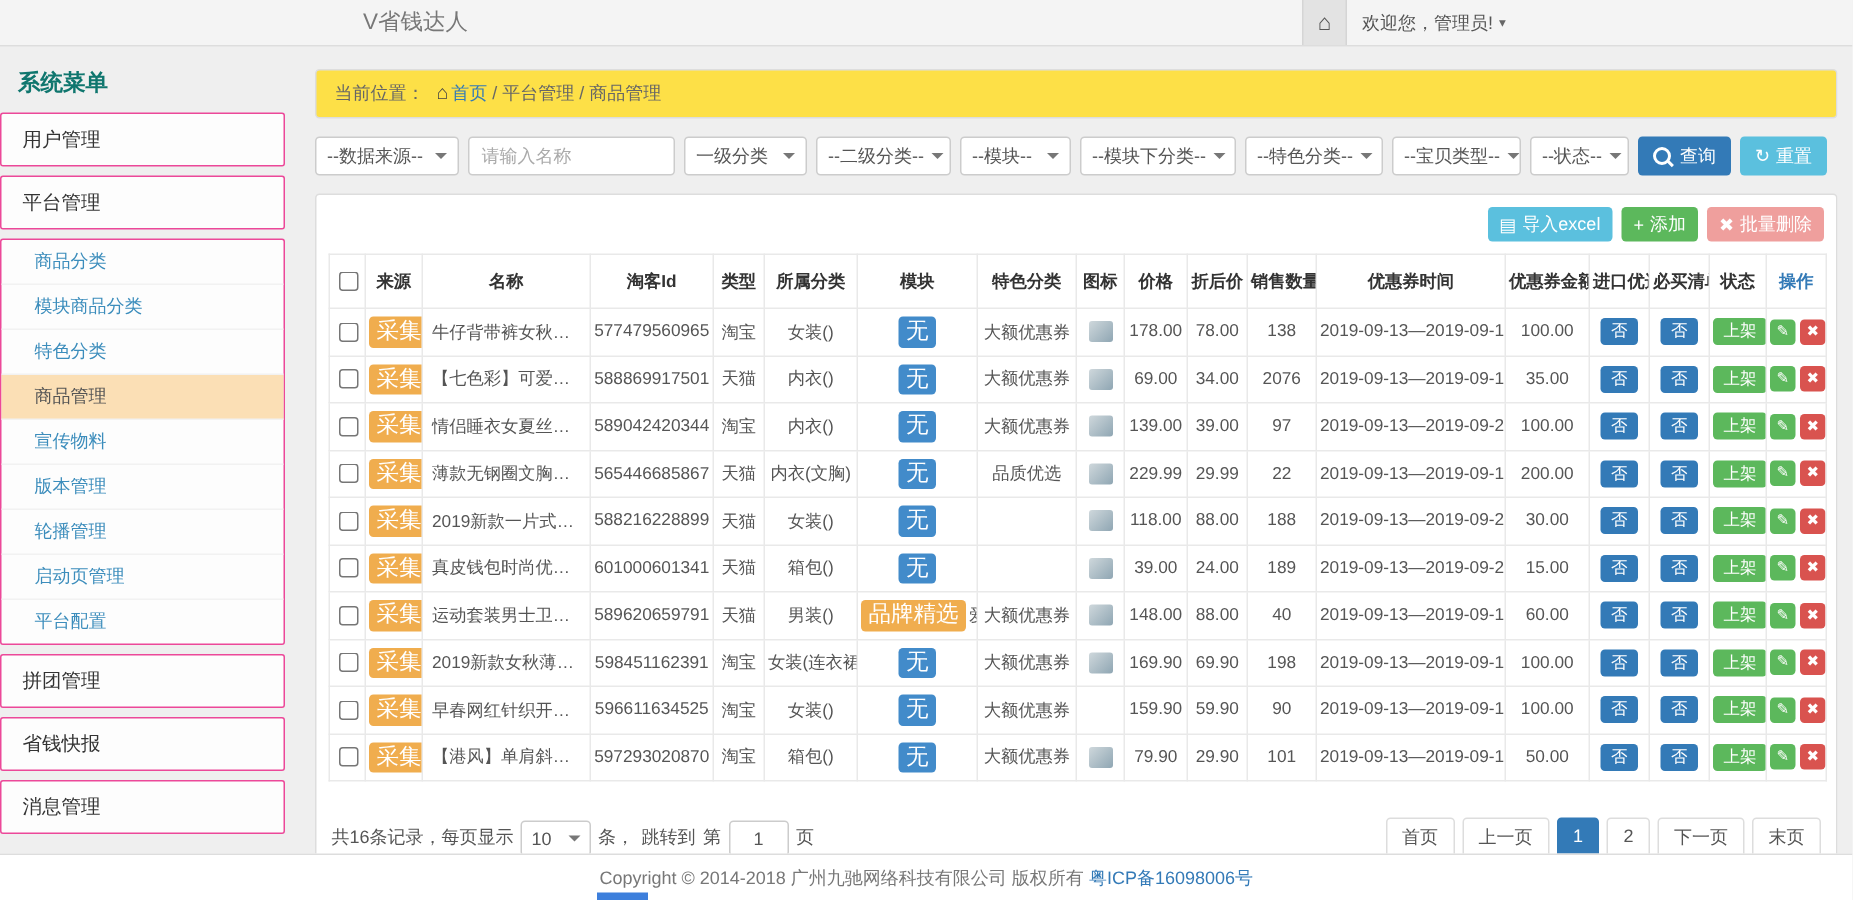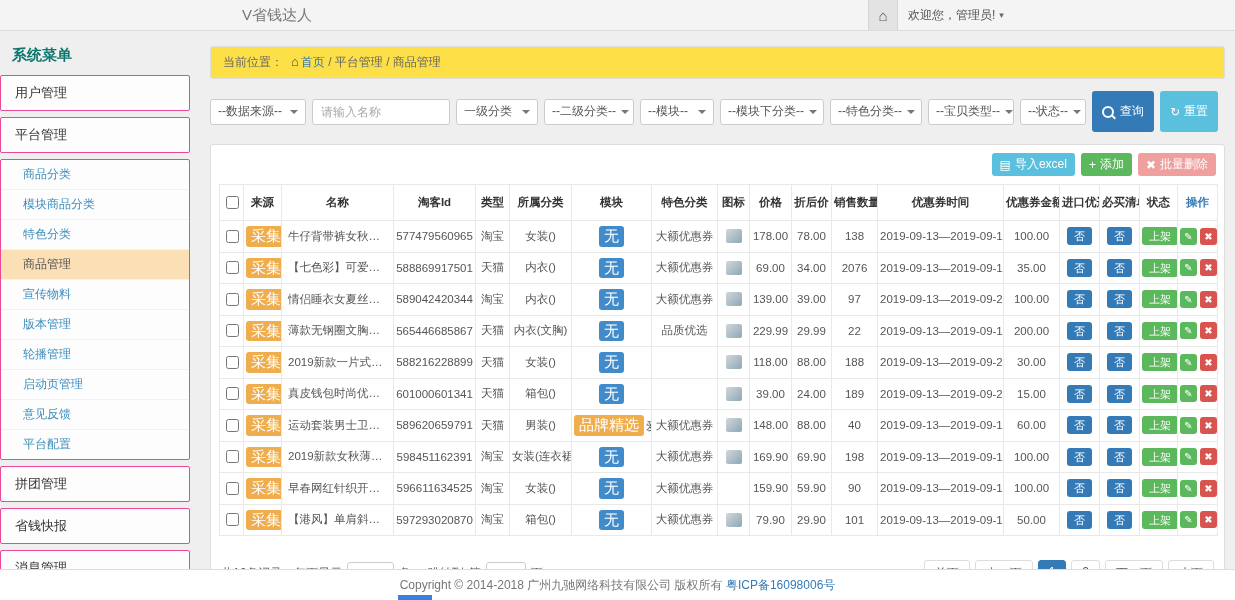--- a/index.html
+++ b/index.html
@@ -43,21 +43,21 @@
   .filter-fields > :nth-child(1){width:96px}
   .filter-fields > :nth-child(2){width:138px}
   .filter-fields > :nth-child(3){width:82px}
   .filter-fields > :nth-child(4){width:90px}
   .filter-fields > :nth-child(5){width:74px}
   .filter-fields > :nth-child(6){width:104px}
   .filter-fields > :nth-child(7){width:92px}
   .filter-fields > :nth-child(8){width:86px}
   .filter-fields > :nth-child(9){width:66px}
 
-  .btn{height:41px;border:none;border-radius:3px;color:#fff;font-size:12px;display:inline-flex;align-items:center;gap:4px;
+  .btn{height:26px;border:none;border-radius:3px;color:#fff;font-size:12px;display:inline-flex;align-items:center;gap:4px;
     padding:0 10px;cursor:pointer;font-family:inherit;white-space:nowrap}
   .btn-primary{background:#337ab7}
   .btn-info{background:#5bc0de}
   .btn-success{background:#5cb85c}
   .btn-danger-soft{background:#ef9f9d}
   .btn-sm{height:23px;padding:0 8px}
   .icon-search{width:8px;height:8px;border:2px solid #fff;border-radius:50%;position:relative;display:inline-block;margin-right:2px}
   .icon-search::after{content:"";position:absolute;width:5px;height:2px;background:#fff;right:-4px;bottom:-2px;transform:rotate(45deg)}
 
   
@@ -122,21 +122,20 @@
       </div>
       <div class="menu-group">
         <div class="menu-sub">商品分类</div>
         <div class="menu-sub">模块商品分类</div>
         <div class="menu-sub">特色分类</div>
         <div class="menu-sub active">商品管理</div>
         <div class="menu-sub">宣传物料</div>
         <div class="menu-sub">版本管理</div>
         <div class="menu-sub">轮播管理</div>
         <div class="menu-sub">启动页管理</div>
-        <div class="menu-sub">意见反馈</div>
         <div class="menu-sub">平台配置</div>
       </div>
       <div class="menu-group">
         <div class="menu-top">拼团管理</div>
       </div>
       <div class="menu-group">
         <div class="menu-top">省钱快报</div>
       </div>
       <div class="menu-group">
         <div class="menu-top">消息管理</div>

